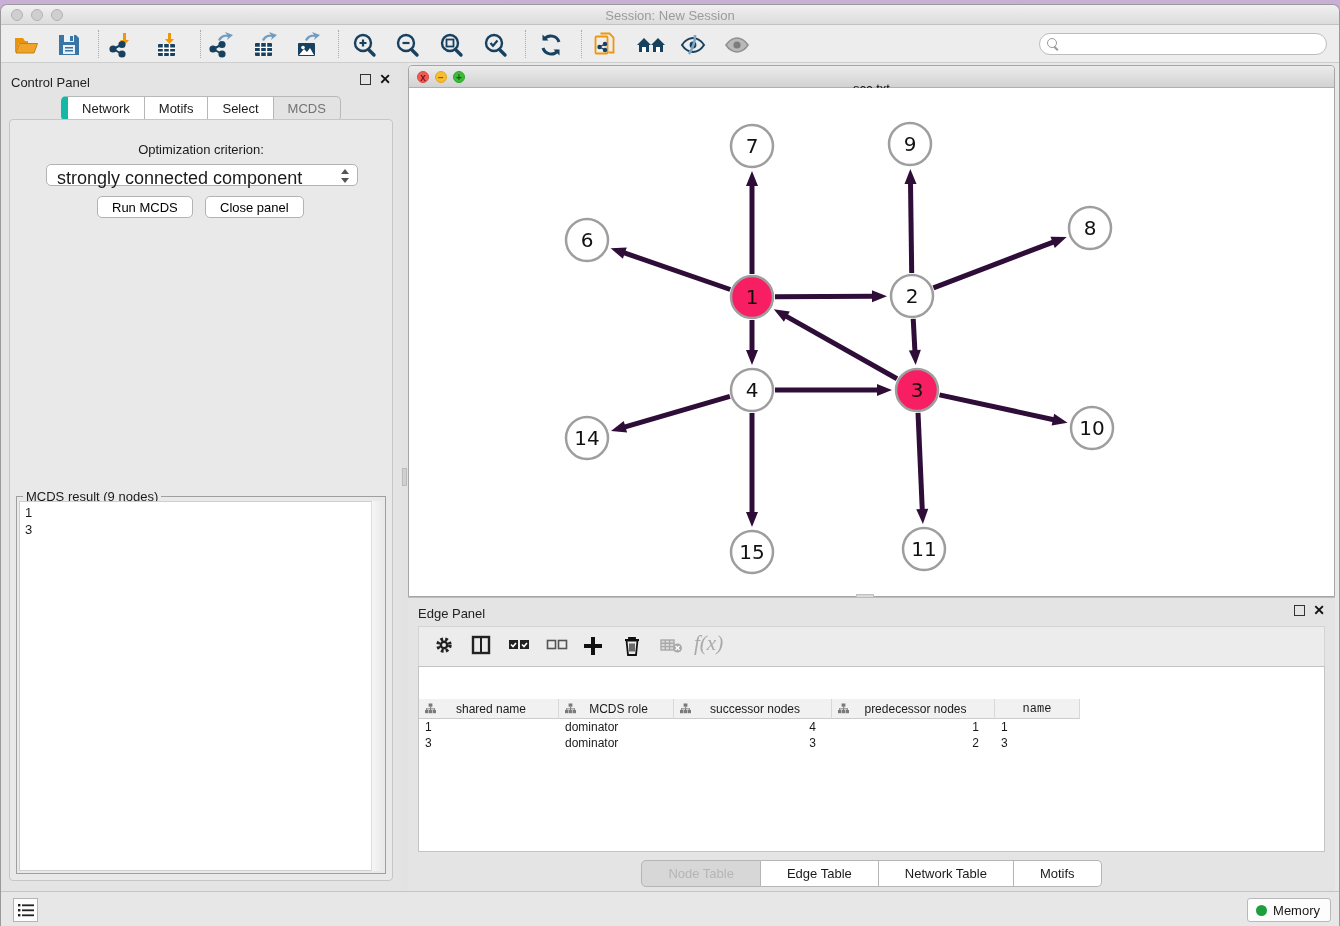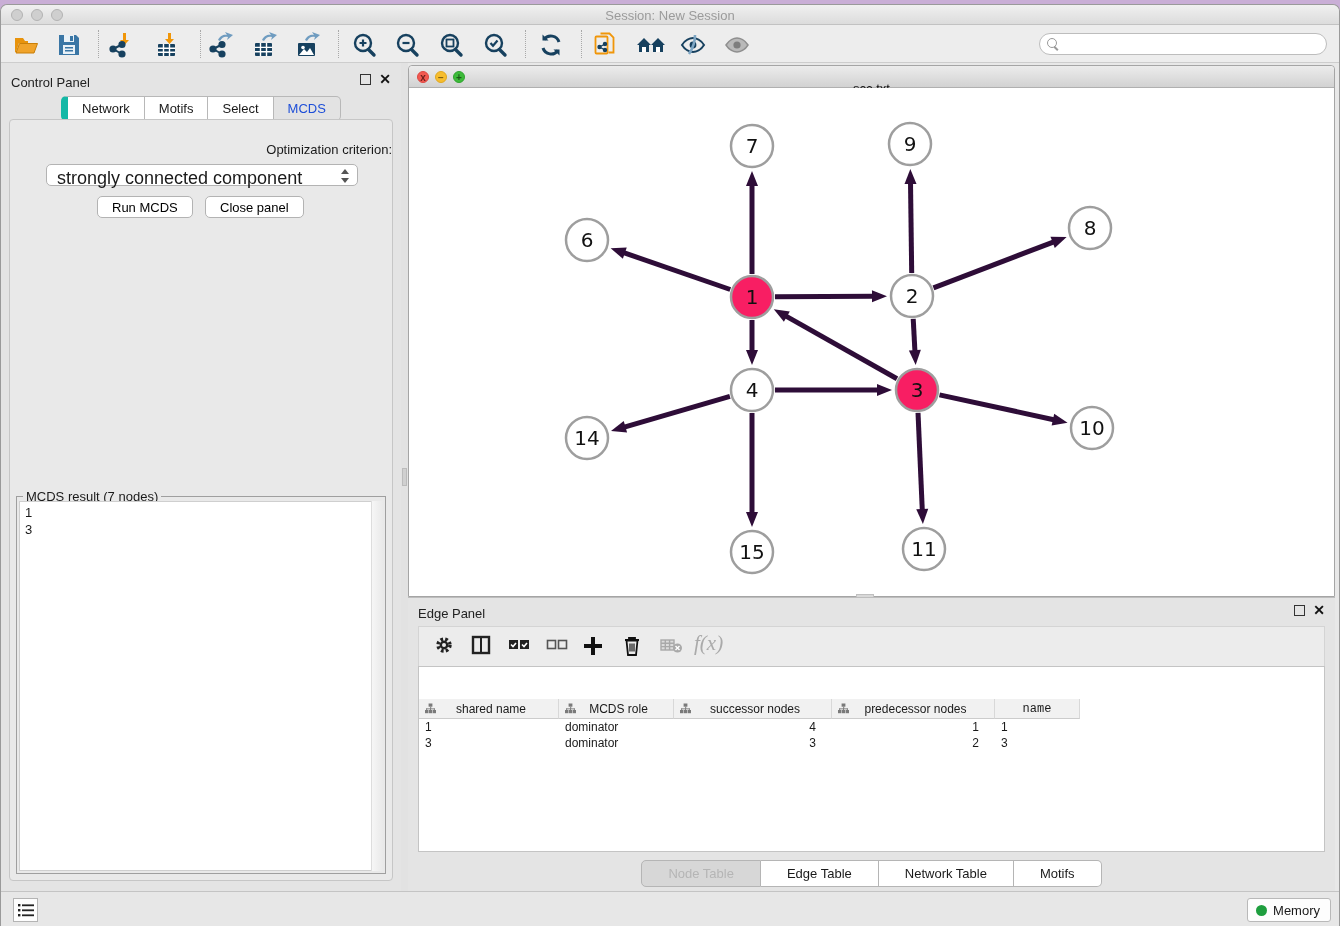--- a/index.html
+++ b/index.html
@@ -54,25 +54,25 @@
   .panel-title { position:absolute; left:10px; top:12px; font-size:13px; color:#222; }
   .panel-btns { position:absolute; right:10px; top:11px; display:flex; gap:8px; }
   .float-btn { width:11px; height:11px; border:1.5px solid #333; display:inline-block; }
   .close-btn { font-weight:bold; font-size:14px; line-height:11px; color:#111; cursor:pointer; }
 
   #cp-tabs { position:absolute; left:0; top:33px; width:100%; display:flex; justify-content:center; }
   .cp-tab { padding:4px 14px; background:#fff; border:1px solid #b8b8b8; border-left:none;
     font-size:13px; cursor:pointer; }
   .cp-tab:first-child { border-left:7px solid #14b8a6; border-radius:5px 0 0 5px; }
   .cp-tab:last-child { border-radius:0 5px 5px 0; }
-  .cp-tab.active { background:#e3e3e3; color:#1d4ed8; }
+  .cp-tab.active { background:#e3e3e3; color:#737373; }
 
   #cp-content { position:absolute; left:8px; top:56px; width:384px; height:762px;
     background:#e9e9e9; border:1px solid #c6c6c6; border-radius:4px; }
-  #opt-label { position:absolute; top:22px; width:100%; text-align:right; font-size:13px; }
+  #opt-label { position:absolute; top:22px; width:100%; text-align:center; font-size:13px; }
   #criterion-select { position:absolute; left:36px; top:44px; width:312px; height:22px;
     background:#fff; border:1px solid #b3b3b3; border-radius:5px; cursor:pointer; }
   #criterion-value { position:absolute; left:10px; top:3px; font-size:18px; }
   .spin { position:absolute; right:8px; top:3px; width:9px; height:16px; }
   .spin:before { content:""; position:absolute; left:1px; top:1px;
     border-left:4px solid transparent; border-right:4px solid transparent;
     border-bottom:5px solid #555; }
   .spin:after { content:""; position:absolute; left:1px; bottom:1px;
     border-left:4px solid transparent; border-right:4px solid transparent;
     border-top:5px solid #555; }
@@ -331,21 +331,21 @@
     <div id="cp-content">
       <div id="opt-label">Optimization criterion:</div>
       <div id="criterion-select">
         <span id="criterion-value">strongly connected component</span>
         <span class="spin"></span>
       </div>
       <button class="cp-button" id="run-btn">Run MCDS</button>
       <button class="cp-button" id="close-panel-btn">Close panel</button>
 
       <div id="result-box">
-        <div id="result-legend">MCDS result (7 nodes)</div>
+        <div id="result-legend">MCDS result (9 nodes)</div>
         <div id="result-text">
             <div>1</div>
             <div>3</div>
           </div>
         <div id="result-scroll"></div>
       </div>
     </div>
   </div>
 
   <div id="v-split">

